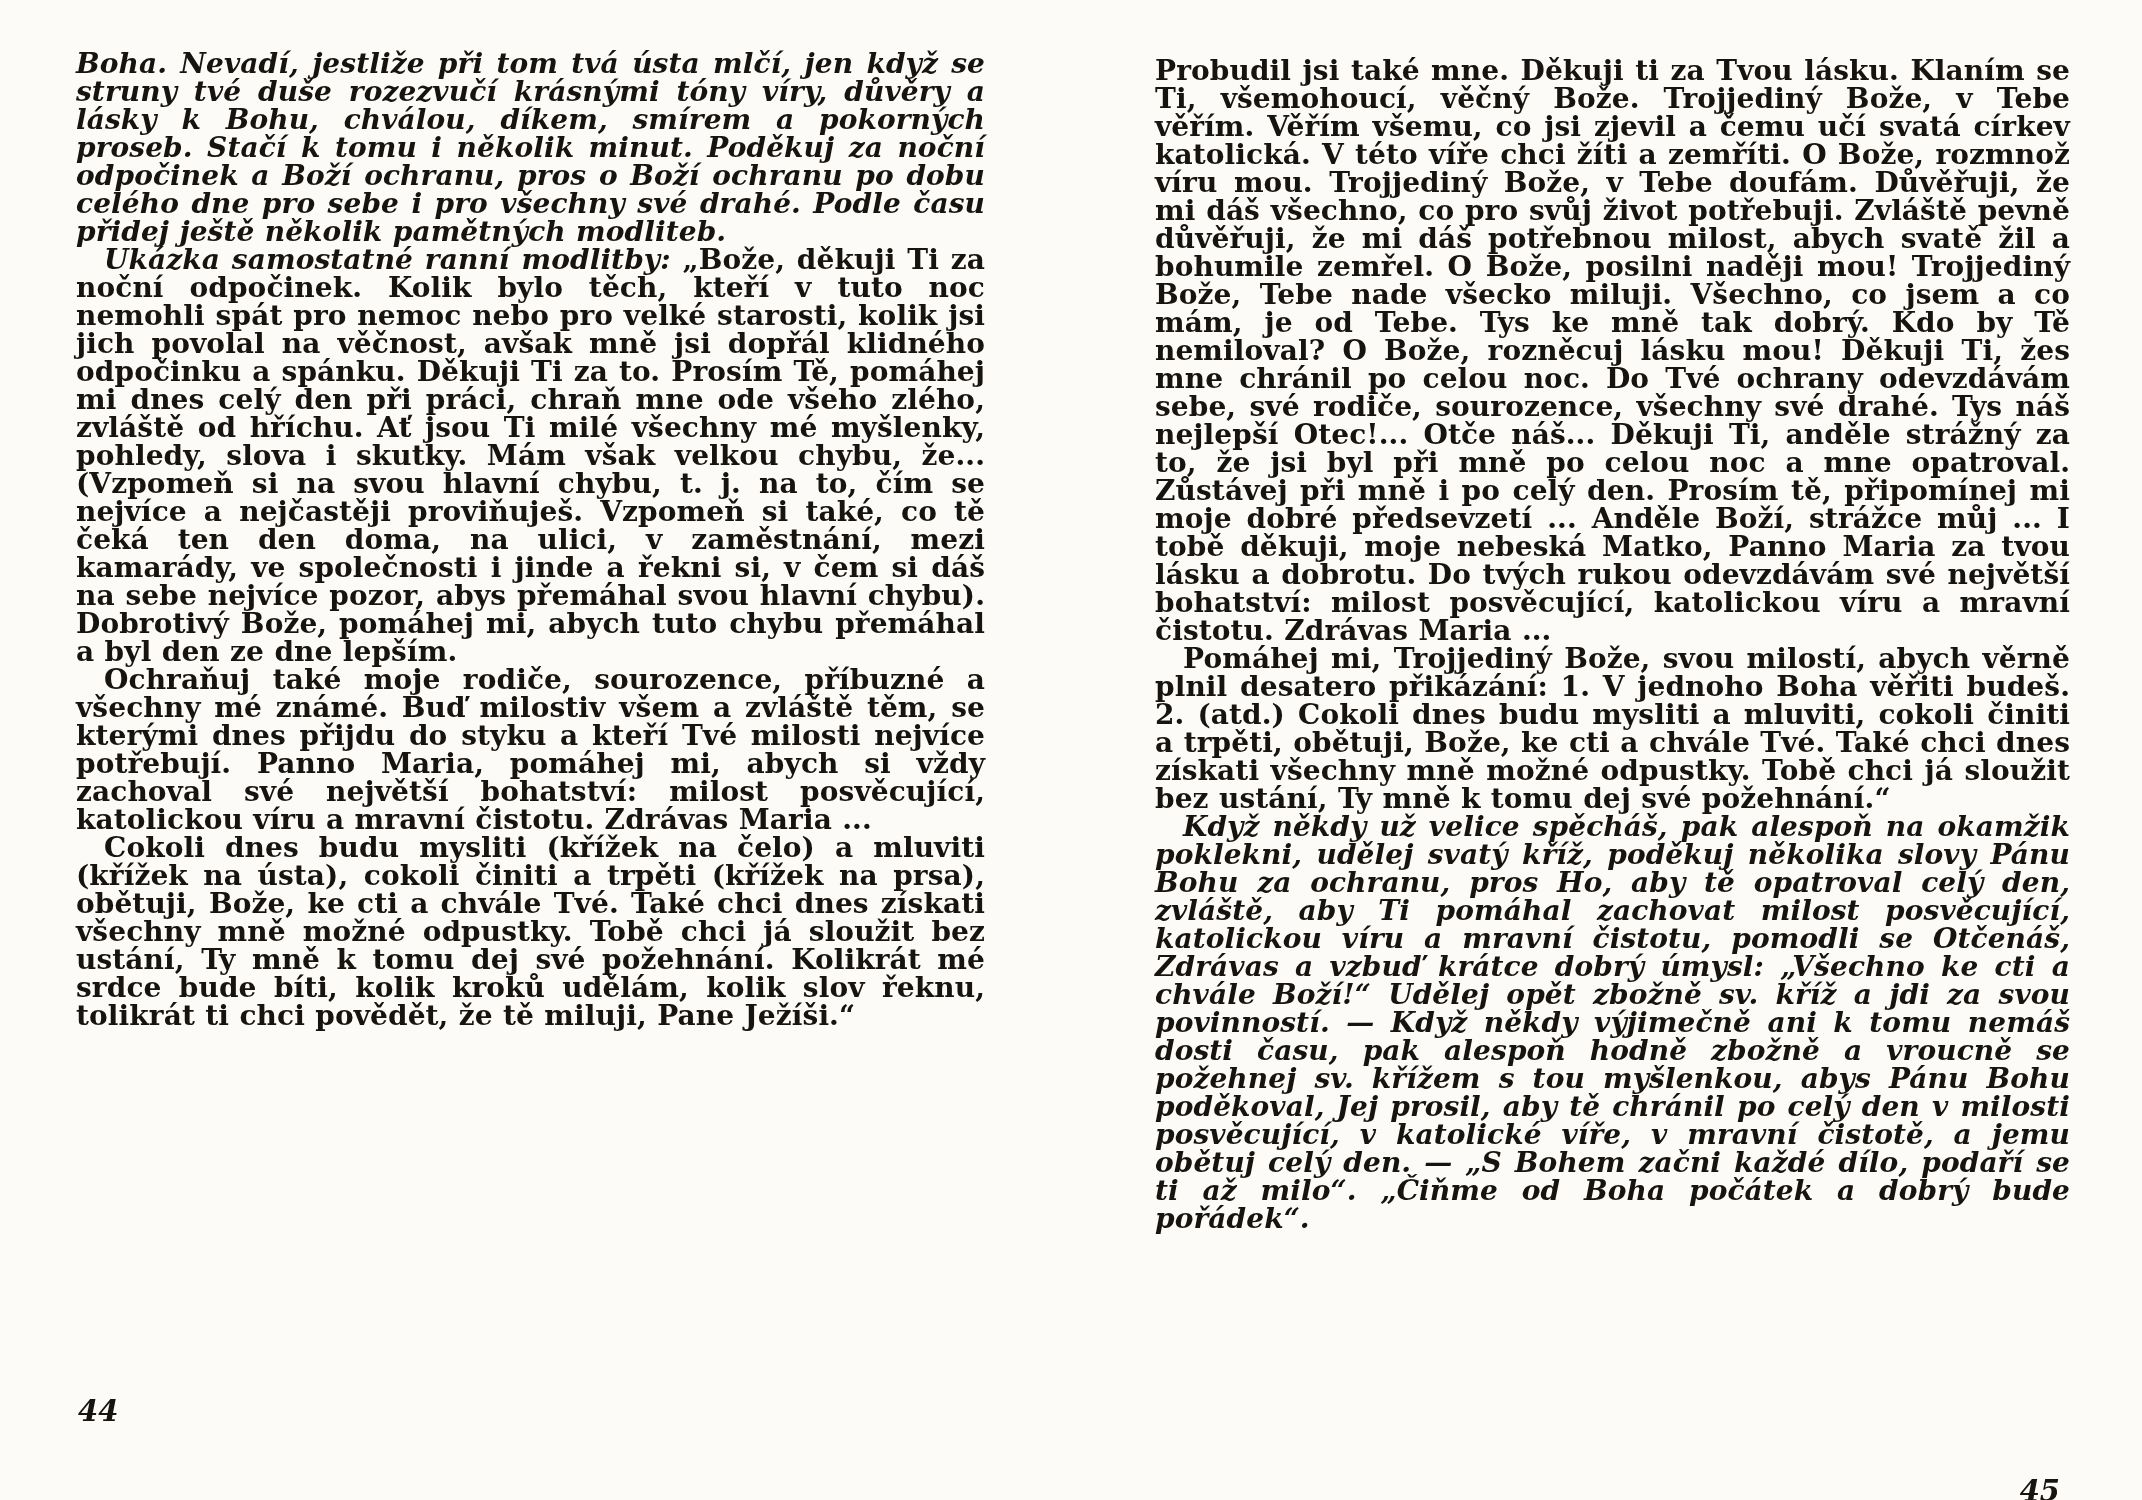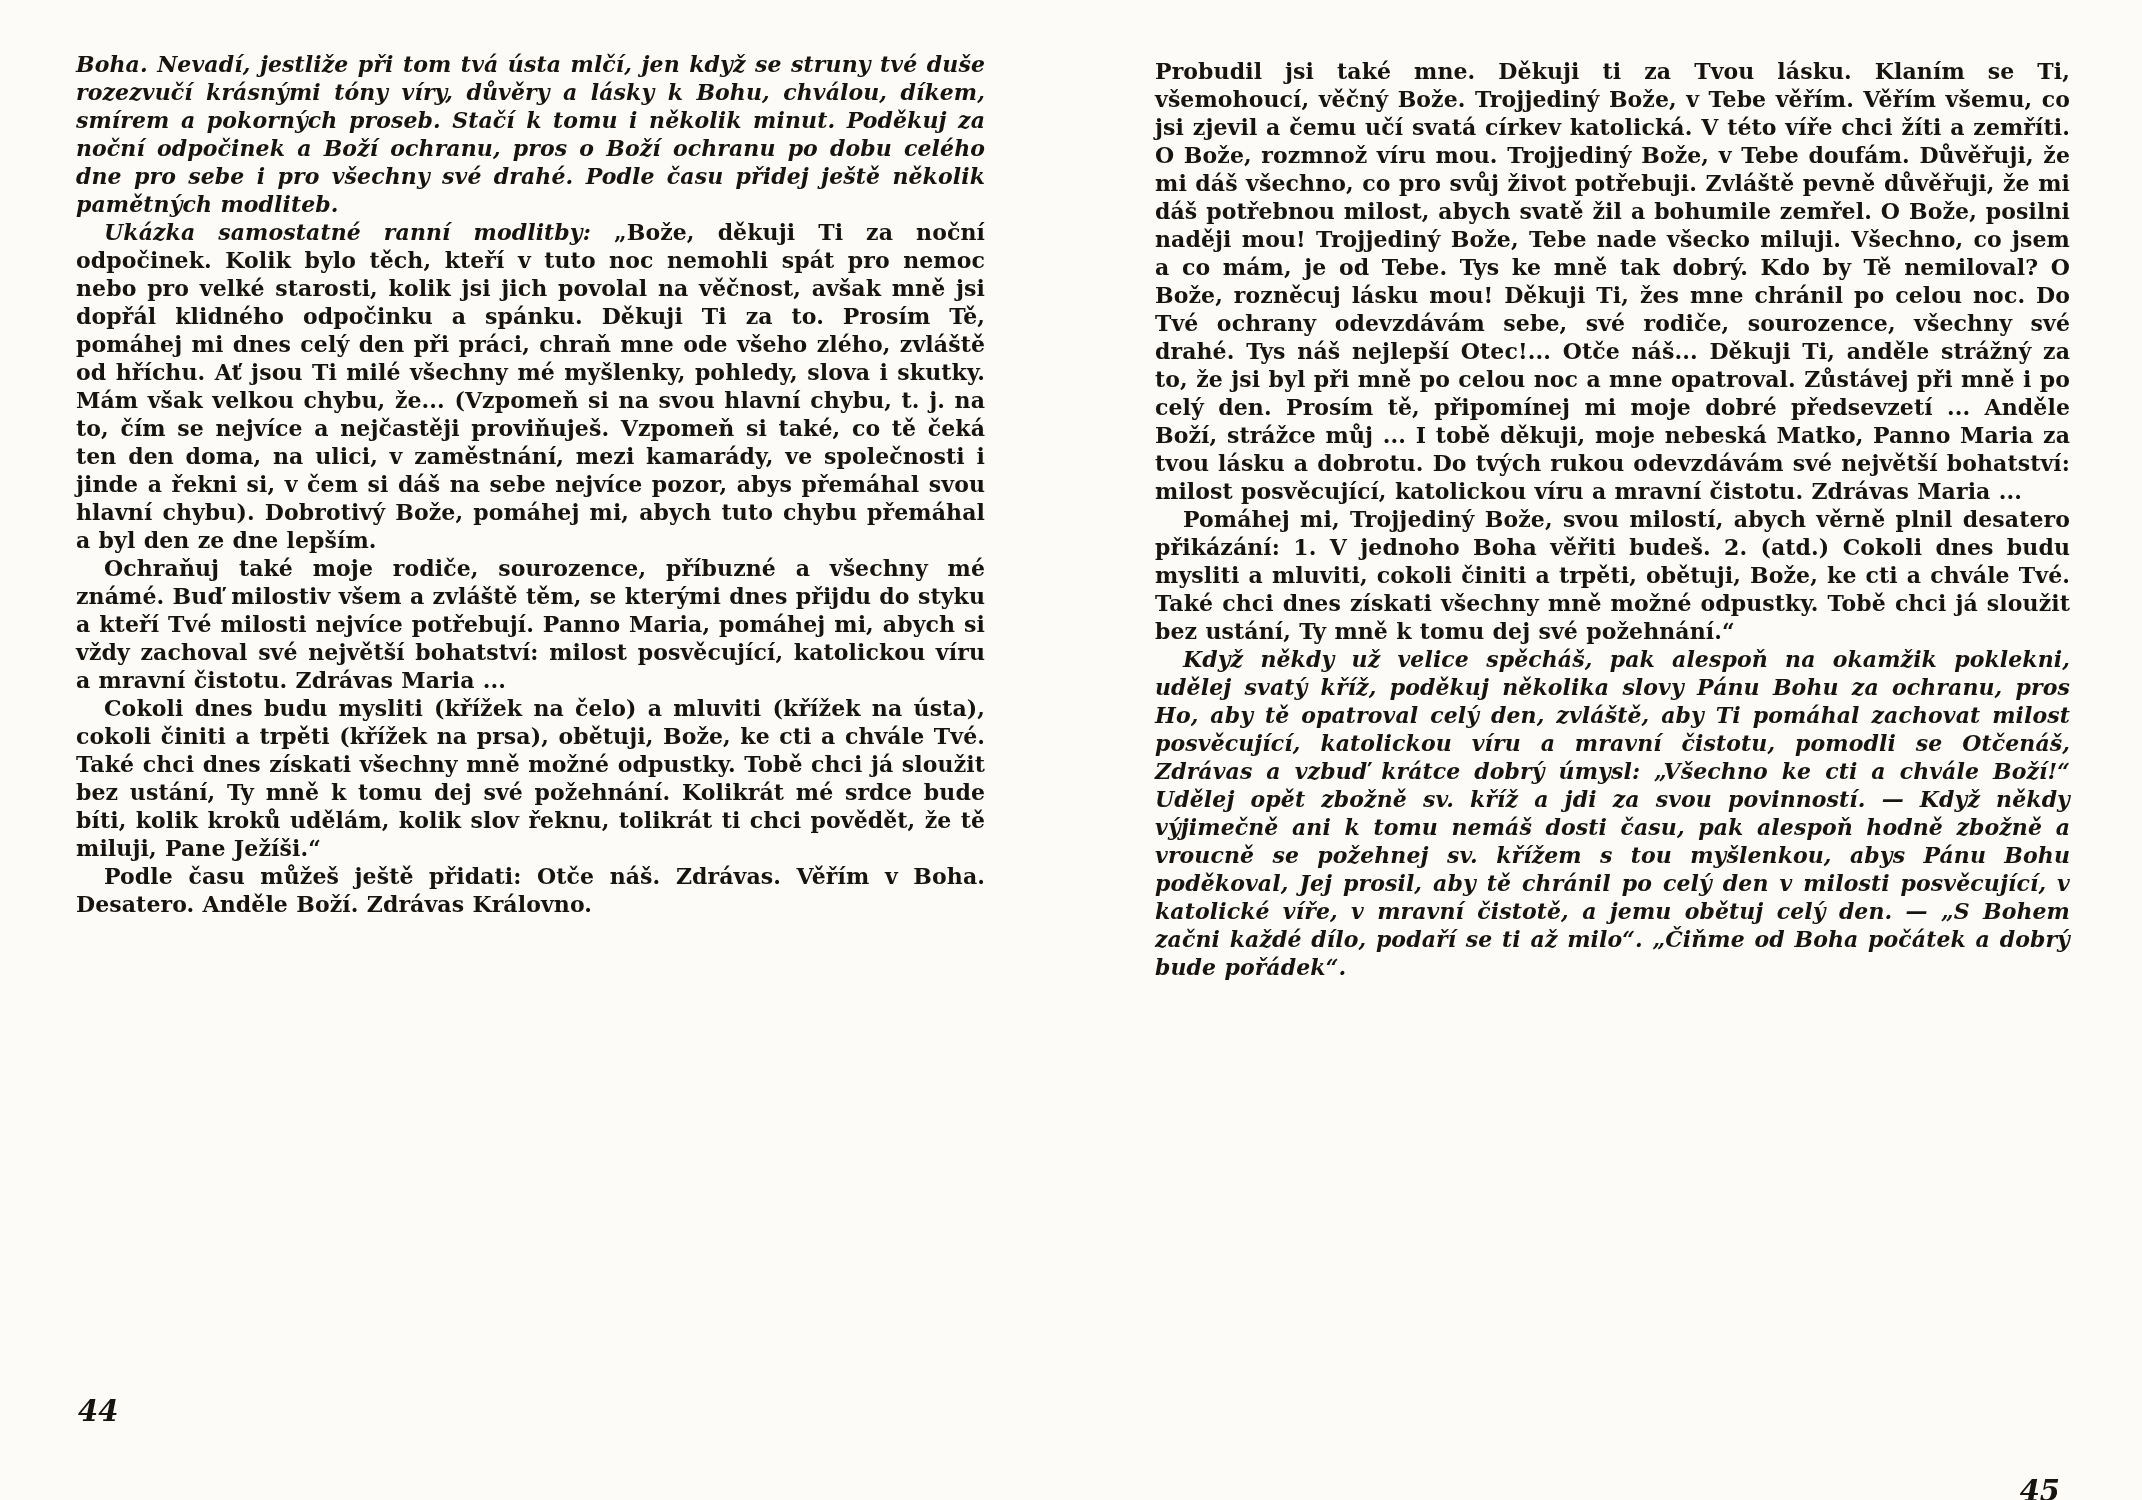--- a/index.html
+++ b/index.html
@@ -17,21 +17,21 @@
   }
   .page {
     position: relative;
     width: 1071px;
     height: 1500px;
   }
   .page-left  { padding: 50px 86px 0 76px; }
   .page-right { padding: 57px 72px 8px 84px; }
   .text-block { width: 100%; }
   .para {
-    font-size: 22px;
+    font-size: 28px;
     line-height: 28px;
     font-weight: bold;
     color: #17130f;
     text-align: justify;
     letter-spacing: 0.1px;
     word-spacing: 0.5px;
   }
   .para.indent { text-indent: 28px; }
   .italic { font-style: italic; }
   .page-number {
@@ -48,21 +48,20 @@
 <body>
 
 <div class="spread">
 
   <div class="page page-left">
     <div class="text-block">
         <p class="para"><span class="italic">Boha. Nevadí, jestliže při tom tvá ústa mlčí, jen když se struny tvé duše rozezvučí krásnými tóny víry, důvěry a lásky k Bohu, chválou, díkem, smírem a pokorných proseb. Stačí k tomu i několik minut. Poděkuj za noční odpočinek a Boží ochranu, pros o Boží ochranu po dobu celého dne pro sebe i pro všechny své drahé. Podle času přidej ještě několik pamětných modliteb.</span></p>
         <p class="para indent"><span class="italic">Ukázka samostatné ranní modlitby: </span><span>„Bože, děkuji Ti za noční odpočinek. Kolik bylo těch, kteří v tuto noc nemohli spát pro nemoc nebo pro velké starosti, kolik jsi jich povolal na věčnost, avšak mně jsi dopřál klidného odpočinku a spánku. Děkuji Ti za to. Prosím Tě, pomáhej mi dnes celý den při práci, chraň mne ode všeho zlého, zvláště od hříchu. Ať jsou Ti milé všechny mé myšlenky, pohledy, slova i skutky. Mám však velkou chybu, že... (Vzpomeň si na svou hlavní chybu, t. j. na to, čím se nejvíce a nejčastěji proviňuješ. Vzpomeň si také, co tě čeká ten den doma, na ulici, v zaměstnání, mezi kamarády, ve společnosti i jinde a řekni si, v čem si dáš na sebe nejvíce pozor, abys přemáhal svou hlavní chybu). Dobrotivý Bože, pomáhej mi, abych tuto chybu přemáhal a byl den ze dne lepším.</span></p>
         <p class="para indent"><span>Ochraňuj také moje rodiče, sourozence, příbuzné a všechny mé známé. Buď milostiv všem a zvláště těm, se kterými dnes přijdu do styku a kteří Tvé milosti nejvíce potřebují. Panno Maria, pomáhej mi, abych si vždy zachoval své největší bohatství: milost posvěcující, katolickou víru a mravní čistotu. Zdrávas Maria ...</span></p>
         <p class="para indent"><span>Cokoli dnes budu mysliti (křížek na čelo) a mluviti (křížek na ústa), cokoli činiti a trpěti (křížek na prsa), obětuji, Bože, ke cti a chvále Tvé. Také chci dnes získati všechny mně možné odpustky. Tobě chci já sloužit bez ustání, Ty mně k tomu dej své požehnání. Kolikrát mé srdce bude bíti, kolik kroků udělám, kolik slov řeknu, tolikrát ti chci povědět, že tě miluji, Pane Ježíši.“</span></p>
-        <p class="para indent"><span>Podle času můžeš ještě přidati: Otče náš. Zdrávas. Věřím v Boha. Desatero. Anděle Boží. Zdrávas Královno.</span></p>
       </div>
     <div class="page-number page-number-left">44</div>
   </div>
 
   <div class="page page-right">
     <div class="text-block">
         <p class="para"><span>Probudil jsi také mne. Děkuji ti za Tvou lásku. Klaním se Ti, všemohoucí, věčný Bože. Trojjediný Bože, v Tebe věřím. Věřím všemu, co jsi zjevil a čemu učí svatá církev katolická. V této víře chci žíti a zemříti. O Bože, rozmnož víru mou. Trojjediný Bože, v Tebe doufám. Důvěřuji, že mi dáš všechno, co pro svůj život potřebuji. Zvláště pevně důvěřuji, že mi dáš potřebnou milost, abych svatě žil a bohumile zemřel. O Bože, posilni naději mou! Trojjediný Bože, Tebe nade všecko miluji. Všechno, co jsem a co mám, je od Tebe. Tys ke mně tak dobrý. Kdo by Tě nemiloval? O Bože, rozněcuj lásku mou! Děkuji Ti, žes mne chránil po celou noc. Do Tvé ochrany odevzdávám sebe, své rodiče, sourozence, všechny své drahé. Tys náš nejlepší Otec!... Otče náš... Děkuji Ti, anděle strážný za to, že jsi byl při mně po celou noc a mne opatroval. Zůstávej při mně i po celý den. Prosím tě, připomínej mi moje dobré předsevzetí ... Anděle Boží, strážce můj ... I tobě děkuji, moje nebeská Matko, Panno Maria za tvou lásku a dobrotu. Do tvých rukou odevzdávám své největší bohatství: milost posvěcující, katolickou víru a mravní čistotu. Zdrávas Maria ...</span></p>
         <p class="para indent"><span>Pomáhej mi, Trojjediný Bože, svou milostí, abych věrně plnil desatero přikázání: 1. V jednoho Boha věřiti budeš. 2. (atd.) Cokoli dnes budu mysliti a mluviti, cokoli činiti a trpěti, obětuji, Bože, ke cti a chvále Tvé. Také chci dnes získati všechny mně možné odpustky. Tobě chci já sloužit bez ustání, Ty mně k tomu dej své požehnání.“</span></p>
         <p class="para indent"><span class="italic">Když někdy už velice spěcháš, pak alespoň na okamžik poklekni, udělej svatý kříž, poděkuj několika slovy Pánu Bohu za ochranu, pros Ho, aby tě opatroval celý den, zvláště, aby Ti pomáhal zachovat milost posvěcující, katolickou víru a mravní čistotu, pomodli se Otčenáš, Zdrávas a vzbuď krátce dobrý úmysl: „Všechno ke cti a chvále Boží!“ Udělej opět zbožně sv. kříž a jdi za svou povinností. — Když někdy výjimečně ani k tomu nemáš dosti času, pak alespoň hodně zbožně a vroucně se požehnej sv. křížem s tou myšlenkou, abys Pánu Bohu poděkoval, Jej prosil, aby tě chránil po celý den v milosti posvěcující, v katolické víře, v mravní čistotě, a jemu obětuj celý den. — „S Bohem začni každé dílo, podaří se ti až milo“. „Čiňme od Boha počátek a dobrý bude pořádek“.</span></p>
       </div>

